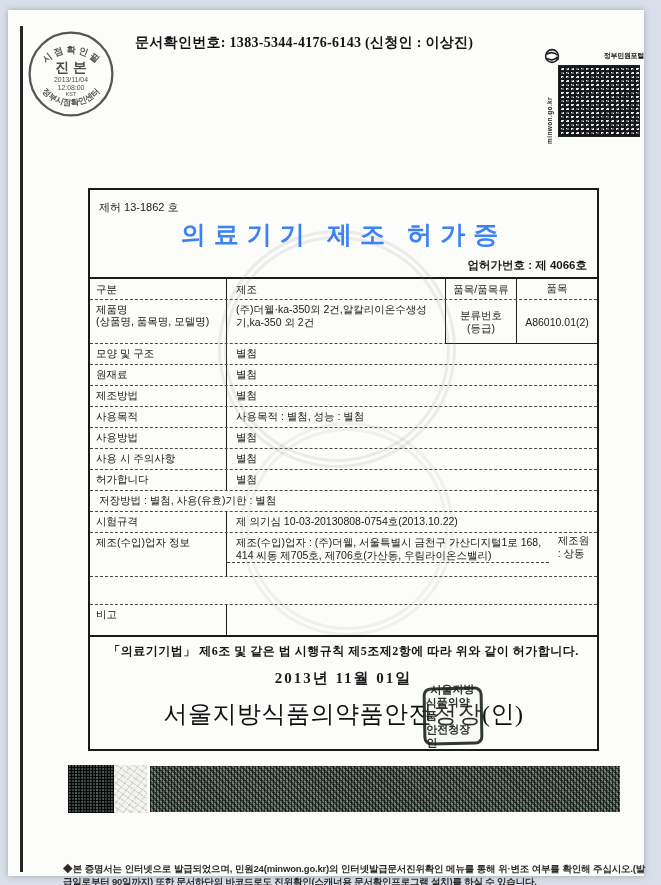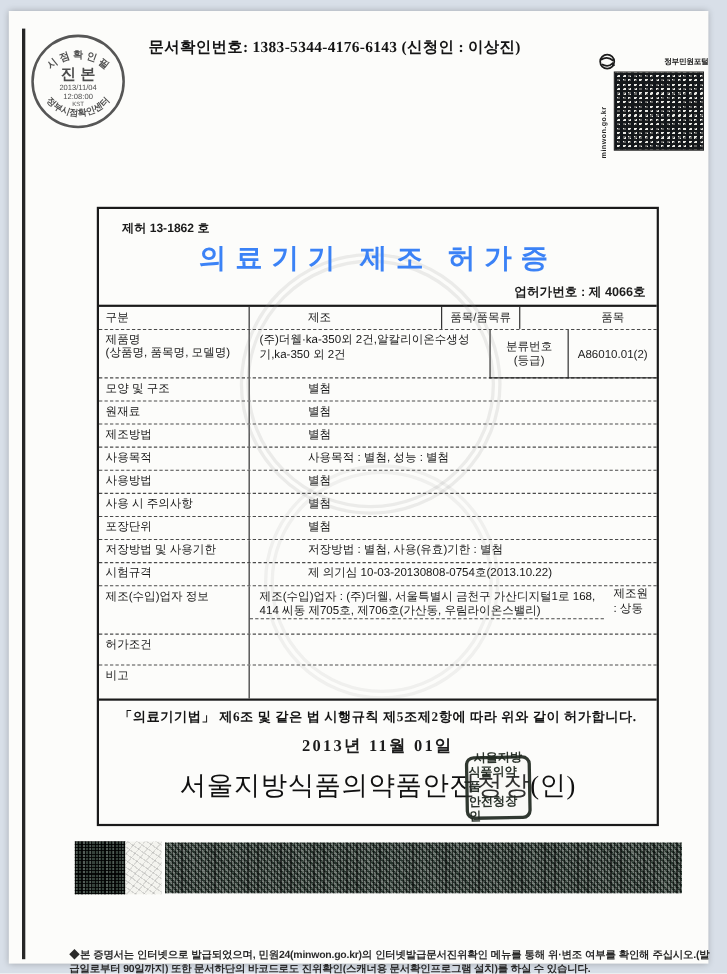--- a/index.html
+++ b/index.html
@@ -56,32 +56,32 @@
     background: transparent;
   }
   .wmark {
     position: absolute; border-radius: 50%;
     border: 9px double rgba(140,140,140,.55);
     pointer-events: none;
   }
   .wm1 { left: 128px; top: 40px; width: 238px; height: 238px; opacity: .28; }
   .wm2 { left: 150px; top: 232px; width: 214px; height: 214px; opacity: .20; }
   .cert-head { position: relative; height: 87px; }
-  .cert-docno { position: absolute; left: 21px; top: 10px; font-size: 11px; color: #1a1a1a; font-weight: bold; }
+  .cert-docno { position: absolute; left: 9px; top: 10px; font-size: 11px; color: #1a1a1a; }
   .cert-title {
     position: absolute; left: 0; right: 0; top: 28px; text-align: center;
     font-family: "Liberation Serif", serif;
     font-size: 25px; font-weight: 700; letter-spacing: 8px; color: #3b82f6;
   }
   .cert-licno { position: absolute; right: 10px; bottom: 4px; font-size: 11.5px; font-weight: bold; }
   
   .tbl { border-top: 2px solid #1a1a1a; }
   .trow { display: flex; border-bottom: 1px dashed #4a4a4a; align-items: stretch; }
   .trow.nobb { border-bottom: none; }
-  .h21 { height: 21px; gap: 44px; } .h44 { height: 44px; } .h28 { height: 28px; } .h30 { height: 30px; }
+  .h21 { height: 21px; } .h44 { height: 44px; } .h28 { height: 28px; } .h30 { height: 30px; }
   .tlabel {
     width: 137px; flex: none;
     border-right: 1.5px solid #1f1f1f;
     padding: 3px 4px 0 6px;
     font-size: 10.5px; line-height: 1.15; color: #161616;
     white-space: pre-line;
   }
   .tval { flex: 1; padding: 3px 6px 0 9px; font-size: 10.5px; line-height: 1.25; color: #161616; }
   .tcol3 { width: 72px; flex: none; border-right: 1.5px solid #1f1f1f; border-left: 1.5px solid #1f1f1f;
            display: flex; align-items: center; justify-content: center; text-align: center;
@@ -232,41 +232,39 @@
       </div>
       <div class="trow h21">
         <div class="tlabel">사용방법</div>
         <div class="tval">별첨</div>
       </div>
       <div class="trow h21">
         <div class="tlabel">사용 시 주의사항</div>
         <div class="tval">별첨</div>
       </div>
       <div class="trow h21">
-        <div class="tlabel">포장단위</div>
-        <div class="tval">별첨</div>
-      </div>
-      <div class="trow h21">
-        <div class="tlabel">저장방법 및 사용기한</div>
+        <div class="tlabel">허가합니다</div>
+        <div class="tval">별첨</div>
+      </div>
+      <div class="trow h21">
         <div class="tval">저장방법 : 별첨, 사용(유효)기한 : 별첨</div>
       </div>
       <div class="trow h21">
         <div class="tlabel">시험규격</div>
         <div class="tval">제 의기심 10-03-20130808-0754호(2013.10.22)</div>
       </div>
 
       <div class="trow h44">
         <div class="tlabel">제조(수입)업자 정보</div>
         <div class="tval tval-split">
           <div class="sub1">제조(수입)업자 : (주)더웰, 서울특별시 금천구 가산디지털1로 168, 414  씨동 제705호, 제706호(가산동, 우림라이온스밸리)</div>
           <div class="sub2">제조원 : 상동</div>
         </div>
       </div>
       <div class="trow h28">
-        <div class="tlabel">허가조건</div>
         <div class="tval"></div>
       </div>
       <div class="trow h30 nobb">
         <div class="tlabel">비고</div>
         <div class="tval"></div>
       </div>
     </div>
 
     <div class="stm-area">
       <div class="stm">「의료기기법」  제6조 및 같은 법 시행규칙 제5조제2항에 따라 위와 같이 허가합니다.</div>

